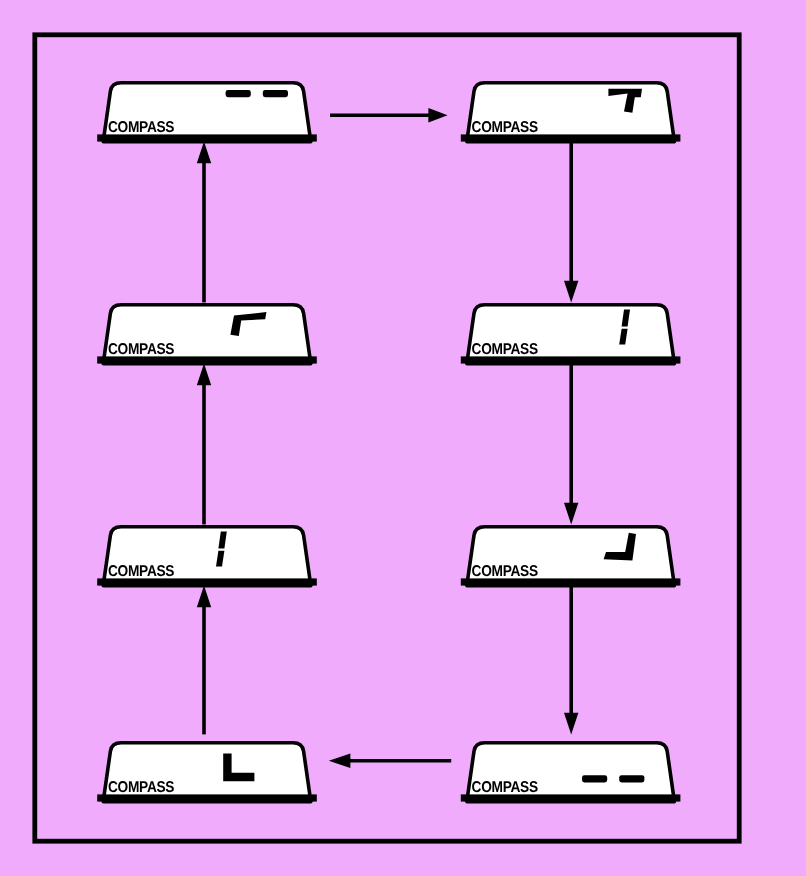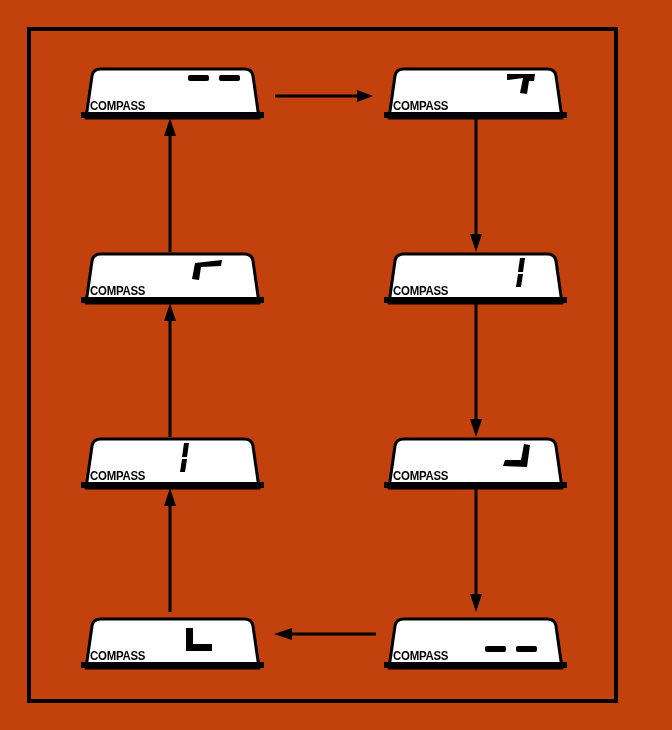--- a/index.html
+++ b/index.html
@@ -8,21 +8,21 @@
     padding: 0;
     background: #ffffff;
   }
   body {
     font-family: "Liberation Sans", sans-serif;
   }
   #figure {
     position: relative;
     width: 672px;
     height: 730px;
-    background: #c2410c;
+    background: #f0abfc;
     overflow: hidden;
   }
   
   #frame {
     position: absolute;
     left: 27px;
     top: 27px;
     width: 591px;
     height: 676px;
     border: 4px solid #000000;

